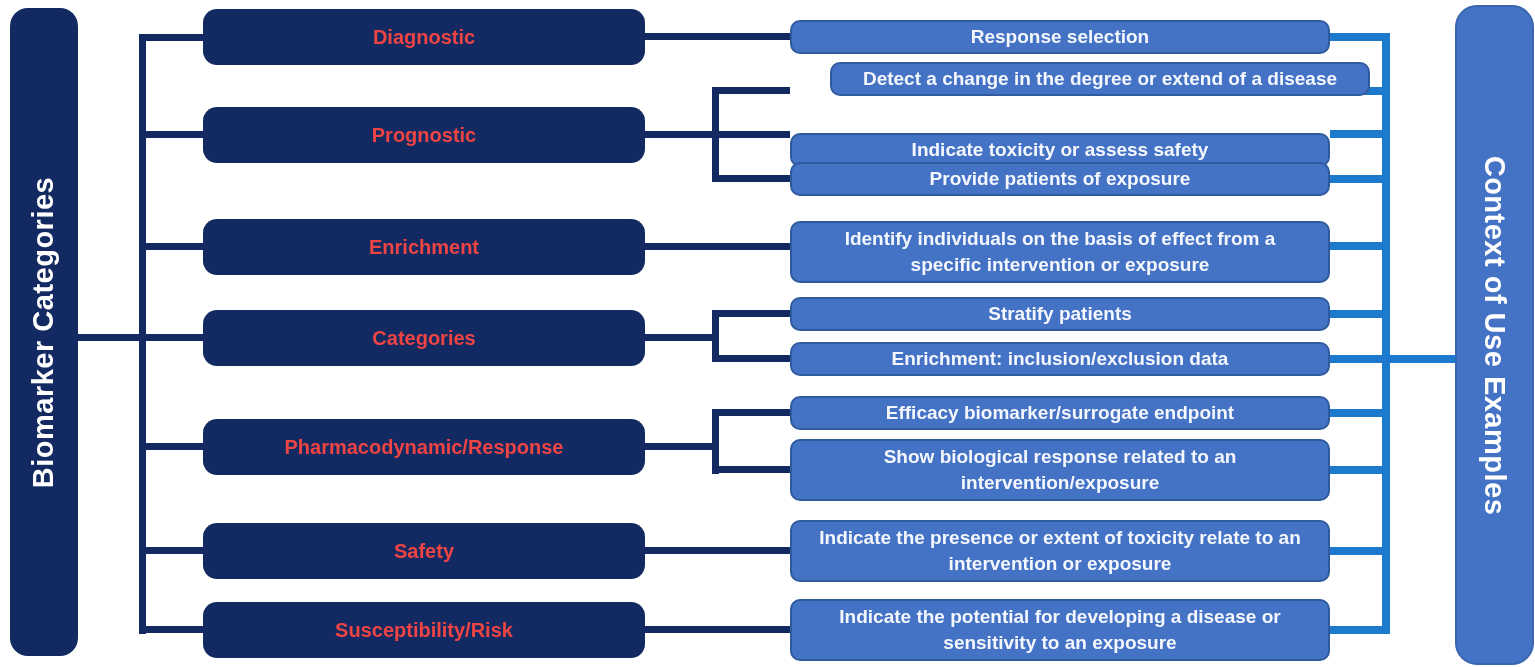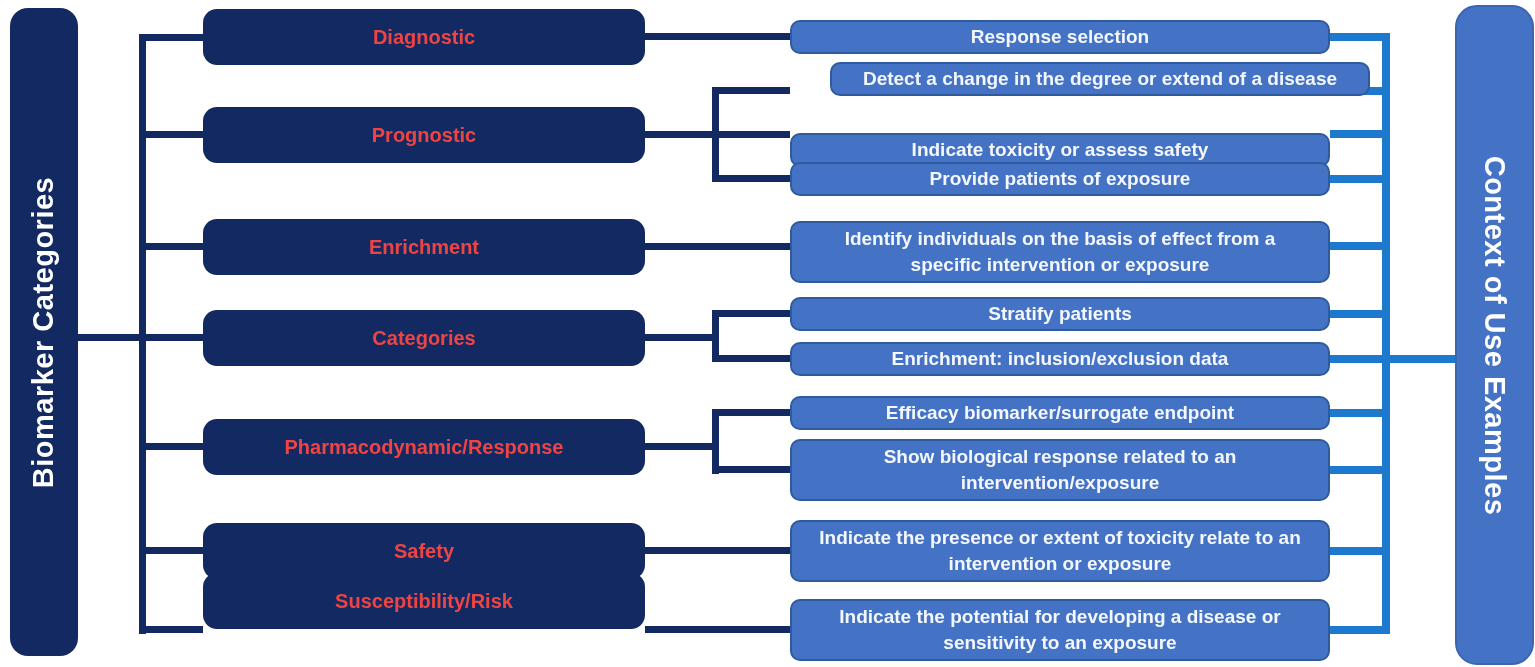--- a/index.html
+++ b/index.html
@@ -89,21 +89,21 @@
   <div class="line blue" style="left:1330px;top:466px;width:60px;height:8px;"></div>
   <div class="line blue" style="left:1330px;top:547px;width:60px;height:8px;"></div>
   <div class="line blue" style="left:1330px;top:626px;width:60px;height:8px;"></div>
 
   <div class="cat-box" style="top:9px;">Diagnostic</div>
   <div class="cat-box" style="top:107px;">Prognostic</div>
   <div class="cat-box" style="top:219px;">Enrichment</div>
   <div class="cat-box" style="top:310px;">Categories</div>
   <div class="cat-box" style="top:523px;">Safety</div>
   <div class="cat-box" style="top:419px;">Pharmacodynamic/Response</div>
-  <div class="cat-box" style="top:573px;">Susceptibility/Risk</div>
+  <div class="cat-box" style="top:602px;">Susceptibility/Risk</div>
 
   <div class="ex-box ex-1" style="top:20px;">Response selection</div>
   <div class="ex-box ex-1" style="top:62px;margin-left:40px;">Detect a change in the degree or extend of a disease</div>
   <div class="ex-box ex-1" style="top:133px;">Indicate toxicity or assess safety</div>
   <div class="ex-box ex-1" style="top:162px;">Provide patients of exposure</div>
   <div class="ex-box ex-2" style="top:221px;">Identify individuals on the basis of effect from a specific intervention or exposure</div>
   <div class="ex-box ex-1" style="top:297px;text-align:center;">Stratify patients</div>
   <div class="ex-box ex-1" style="top:342px;">Enrichment: inclusion/exclusion data</div>
   <div class="ex-box ex-1" style="top:396px;">Efficacy biomarker/surrogate endpoint</div>
   <div class="ex-box ex-2" style="top:439px;">Show biological response related to an intervention/exposure</div>

